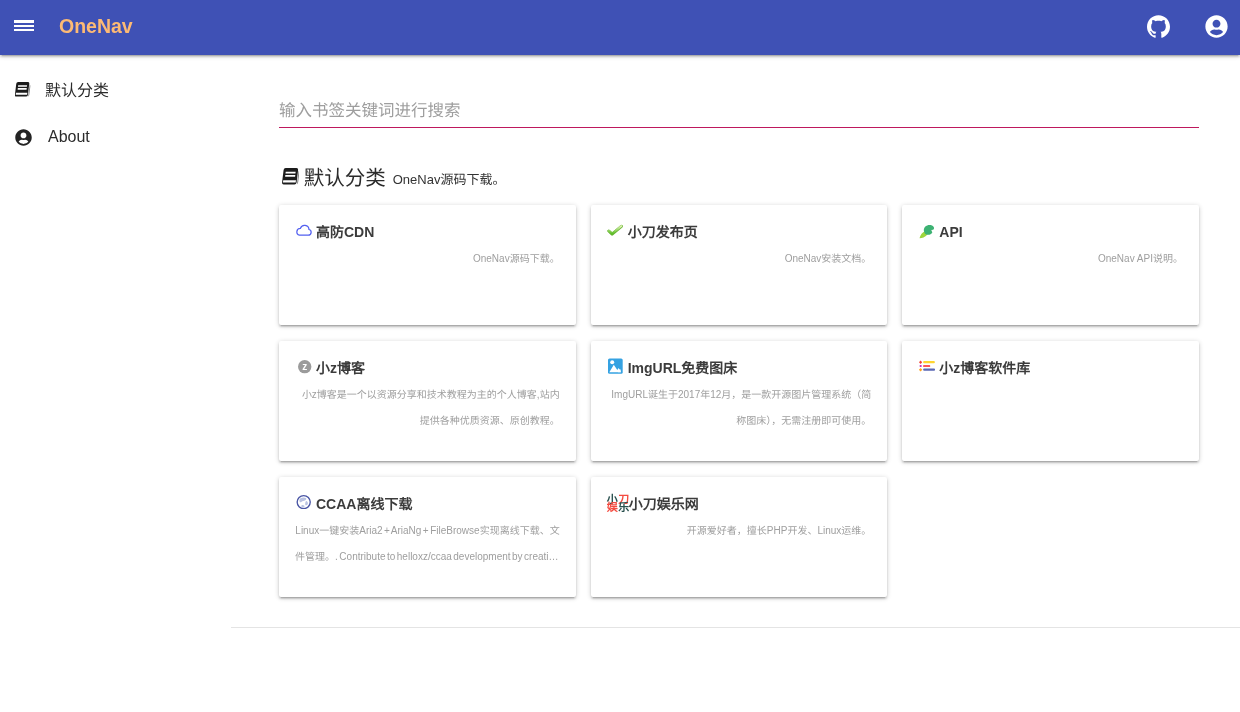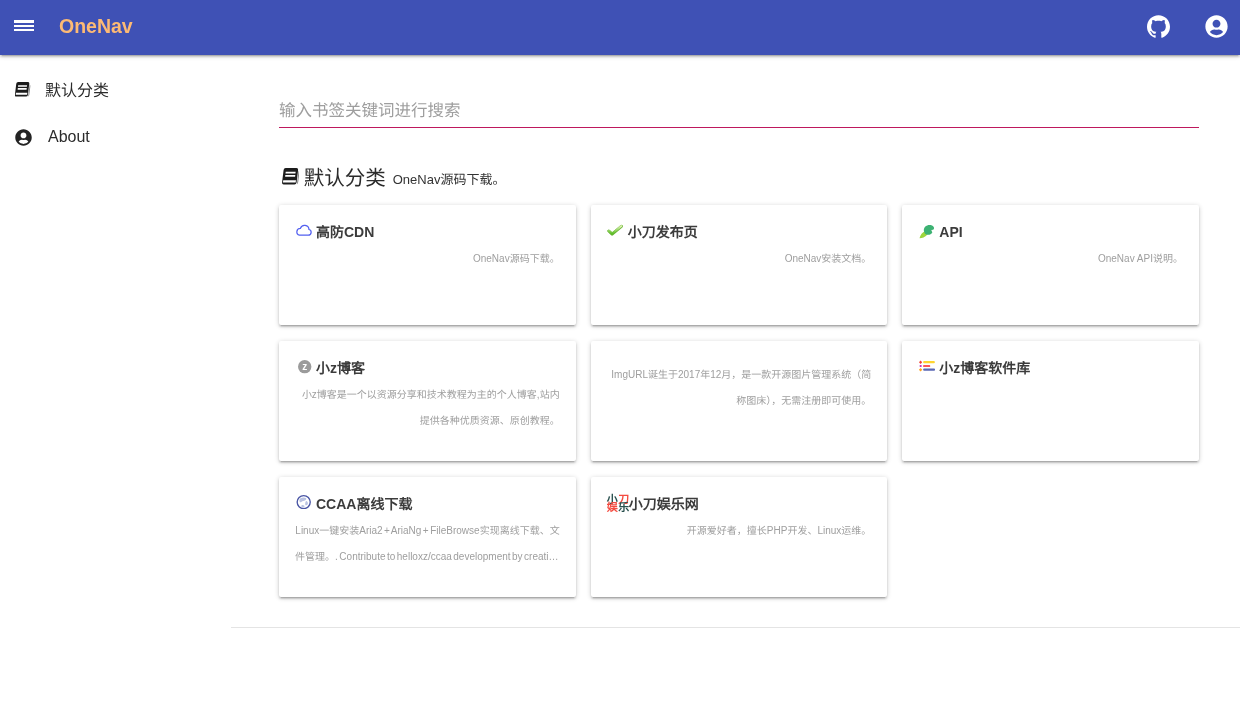--- a/index.html
+++ b/index.html
@@ -143,20 +143,29 @@
         <div class="ct">
             <span class="fav"><svg width="16" height="16" viewBox="0 0 16 16" style="overflow:visible">
                 <circle cx="9.7" cy="9.65" r="6.7" fill="#9b9b9b"></circle>
                 <text x="9.7" y="13.1" font-size="10" font-weight="bold" fill="#fff" text-anchor="middle" font-family="Liberation Sans,sans-serif">z</text>
               </svg></span>
             <b>小z博客</b>
           </div>
         <div class="cd">小z博客是一个以资源分享和技术教程为主的个人博客,站内提供各种优质资源、原创教程。</div>
       </div>
       <div class="card">
+        <div class="ct">
+            <span class="fav"><svg width="16" height="16" viewBox="0 0 16 16" style="overflow:visible;transform:translateY(1.3px)">
+                <rect x="1" y="0.1" width="14.7" height="15.4" rx="1.6" fill="#35a2e2"></rect>
+                <circle cx="5.2" cy="3.9" r="2" fill="#fff"></circle>
+                <path d="M2.3 14 L6.8 6.4 L10.3 11.6 L11.7 9.6 L14 14 Z" fill="#fff"></path>
+                <rect x="11" y="11.2" width="2.7" height="2.7" fill="#fff"></rect>
+              </svg></span>
+            <b>ImgURL免费图床</b>
+          </div>
         <div class="cd">ImgURL诞生于2017年12月，是一款开源图片管理系统（简称图床），无需注册即可使用。</div>
       </div>
       <div class="card">
         <div class="ct">
             <span class="fav"><svg width="16" height="16" viewBox="0 0 16 16" style="overflow:visible">
                 <path d="M2.6 3.5 L4.2 5.2 L2.6 6.9 L1.0 5.2 Z" fill="#f44336"></path>
                 <rect x="5.1" y="4" width="11.8" height="2.3" rx="1.1" fill="#ffd531"></rect>
                 <rect x="1.7" y="8" width="1.9" height="2" rx=".5" fill="#c238c9"></rect>
                 <rect x="5.1" y="8" width="7.1" height="2.1" rx=".7" fill="#f55"></rect>
                 <path d="M2.6 11 L4.3 12.7 L2.6 14.4 L0.9 12.7 Z" fill="#ffa21e"></path>

